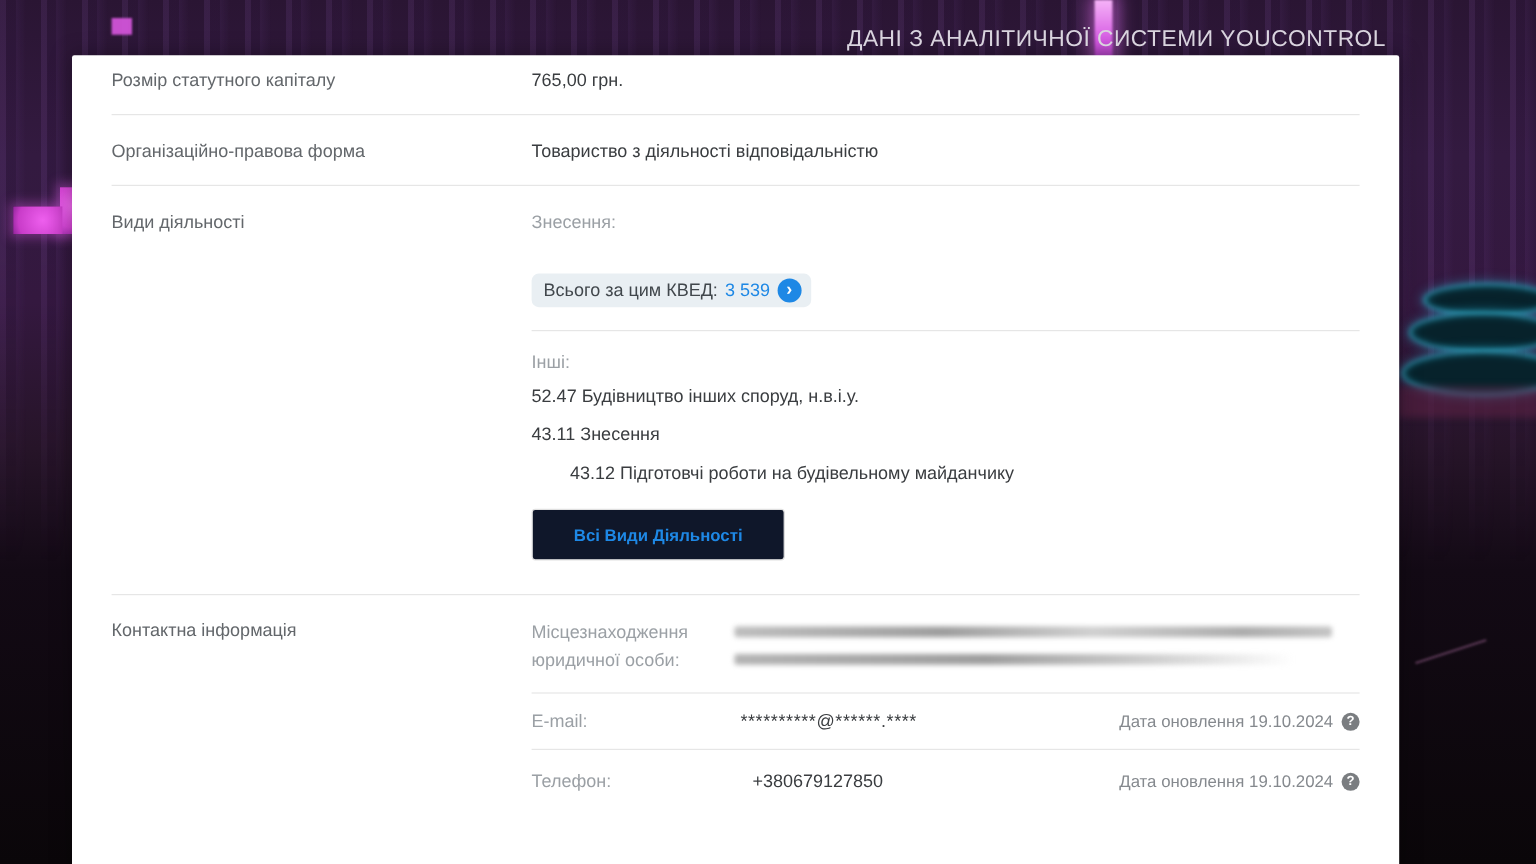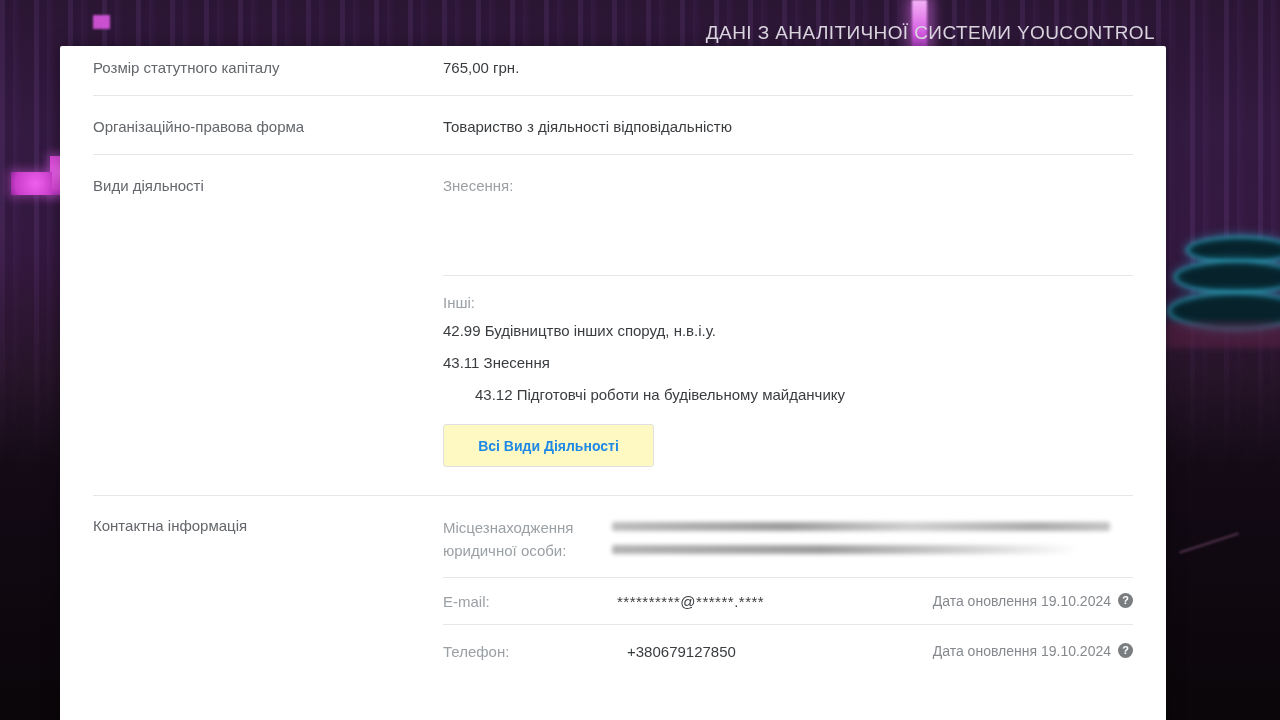--- a/index.html
+++ b/index.html
@@ -42,32 +42,32 @@
 
   
   .card{position:absolute;left:60px;top:46px;width:1106px;height:719px;background:#ffffff;
       border-radius:2px;box-shadow:0 0 18px rgba(0,0,0,0.35);z-index:2;}
   .card *{box-sizing:border-box;}
   .abs{position:absolute;}
   .lbl{color:#63676b;font-size:15px;line-height:20px;}
   .val{color:#3a3d40;font-size:15px;line-height:20px;}
   .cap{color:#9ba0a5;font-size:15px;line-height:20px;}
   .item{color:#3a3d40;font-size:15px;line-height:20px;}
-  .date{color:#85898e;font-size:14px;line-height:16px;display:flex;align-items:flex-start;gap:7px;}
+  .date{color:#85898e;font-size:14px;line-height:16px;display:flex;align-items:flex-end;gap:7px;}
   .hr{position:absolute;height:1px;background:#e6e6e6;}
 
   .pill{position:absolute;left:374px;top:150px;background:#f1b17c;border-radius:12px;
       padding:3px 10px;color:#454545;font-size:15px;line-height:19px;white-space:nowrap;}
   .chip{position:absolute;left:383px;top:182px;display:inline-flex;align-items:center;gap:6px;
       background:#e9eff3;border-radius:6px;padding:4px 8px 4px 10px;cursor:pointer;}
   .chip .chip-lbl{color:#41474c;font-size:15px;}
   .chip .chip-num{color:#1e88e5;font-size:15px;}
   .chip .chip-arrow{width:20px;height:20px;border-radius:50%;background:#1e88e5;color:#fff;
       font-size:15px;line-height:19px;font-weight:bold;text-align:center;}
-  .btn{position:absolute;left:383px;top:378px;width:211px;height:43px;background:#fef9c3;
+  .btn{position:absolute;left:383px;top:378px;width:211px;height:43px;background:#0f172a;
       border:1px solid #e0e0e0;border-radius:3px;color:#1e88e5;font-size:14px;font-weight:bold;
       font-family:"Liberation Sans",sans-serif;cursor:pointer;}
   .blur-bar{position:absolute;height:9px;border-radius:2px;filter:blur(2px);}
   .bar1{left:552px;top:476px;width:498px;
       background:linear-gradient(90deg,#bdbdbd,#9c9c9c 35%,#cfcfcf 60%,#ababab 85%,#c4c4c4);}
   .bar2{left:552px;top:499px;width:466px;
       background:linear-gradient(90deg,#b3b3b3,#9c9c9c 45%,#cfcfcf 75%,rgba(220,220,220,0));}
   .help{width:15px;height:15px;border-radius:50%;background:#7a7d80;color:#fff;font-size:11px;
       font-weight:bold;line-height:15px;text-align:center;display:inline-block;cursor:pointer;flex:0 0 auto;}
 </style>
@@ -97,25 +97,30 @@
     <div class="abs val" style="left:383px;top:12px;">765,00 грн.</div>
     <div class="hr" style="left:33px;top:49px;width:1040px;"></div>
 
     <div class="abs lbl" style="left:33px;top:71px;">Організаційно-правова форма</div>
     <div class="abs val" style="left:383px;top:71px;">Товариство з діяльності відповідальністю</div>
     <div class="hr" style="left:33px;top:108px;width:1040px;"></div>
 
     <div class="abs lbl" style="left:33px;top:130px;">Види діяльності</div>
     <div class="abs cap" style="left:383px;top:130px;">Знесення:</div>
 
+    <div class="chip">
+      <span class="chip-lbl">Всього за цим КВЕД:</span>
+      <span class="chip-num">3 539</span>
+      <span class="chip-arrow">›</span>
+    </div>
 
     <div class="hr" style="left:383px;top:229px;width:690px;"></div>
 
     <div class="abs cap" style="left:383px;top:247px;">Інші:</div>
-    <div class="abs item" style="left:383px;top:275px;">42.99 Будівництво інших споруд, н.в.і.у.</div>
+    <div class="abs item" style="left:383px;top:275px;">52.47 Будівництво інших споруд, н.в.і.у.</div>
     <div class="abs item" style="left:383px;top:307px;">43.11 Знесення</div>
     <div class="abs item" style="left:383px;top:339px;margin-left:32px;">43.12 Підготовчі роботи на будівельному майданчику</div>
 
     <button class="btn">Всі Види Діяльності</button>
 
     <div class="hr" style="left:33px;top:449px;width:1040px;"></div>
 
     <div class="abs lbl" style="left:33px;top:470px;">Контактна інформація</div>
 
     <div class="abs cap" style="left:383px;top:470px;width:175px;line-height:23px;">Місцезнаходження юридичної особи:</div>

